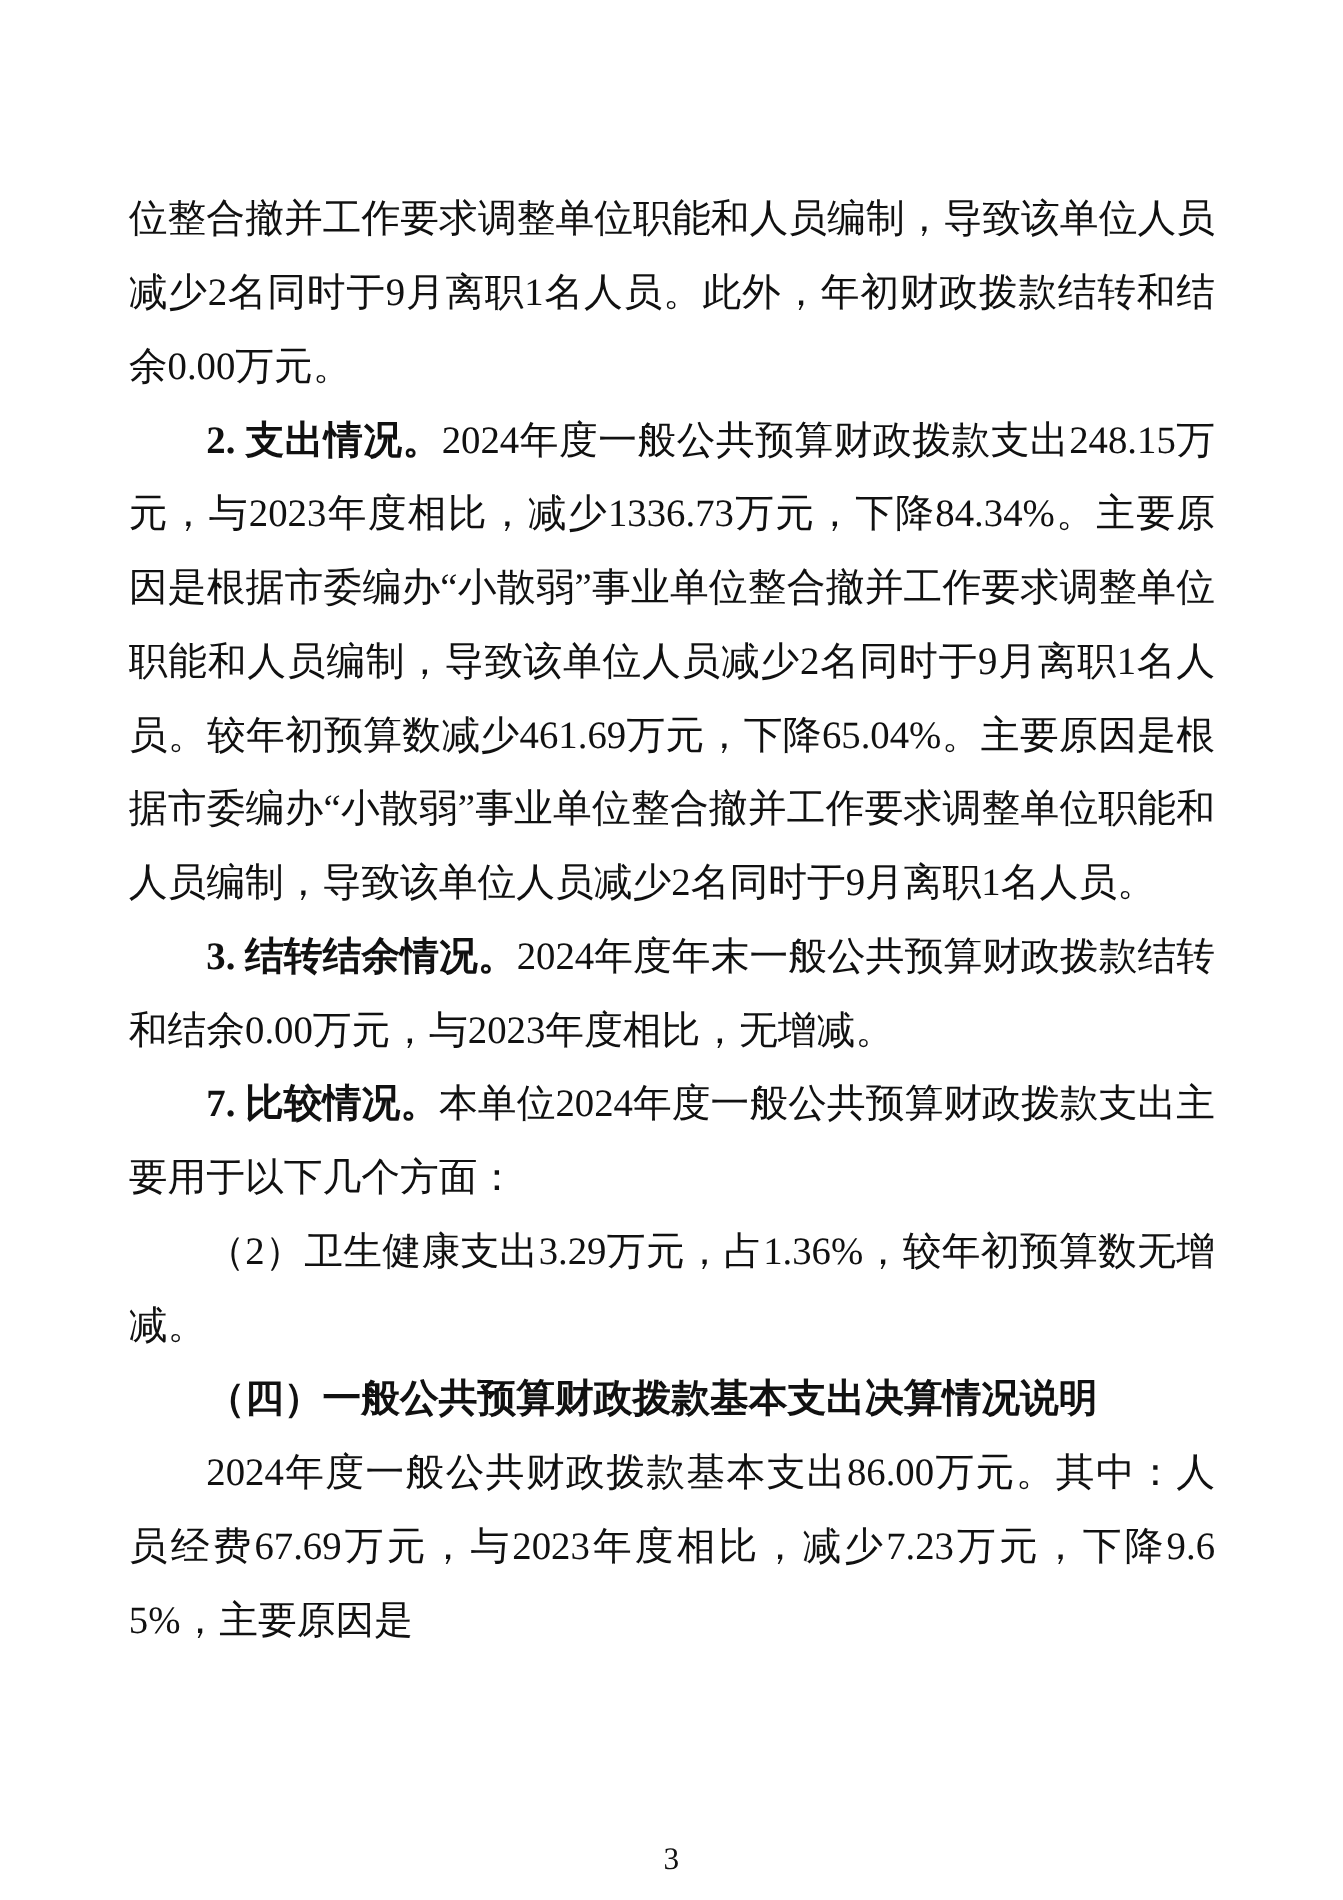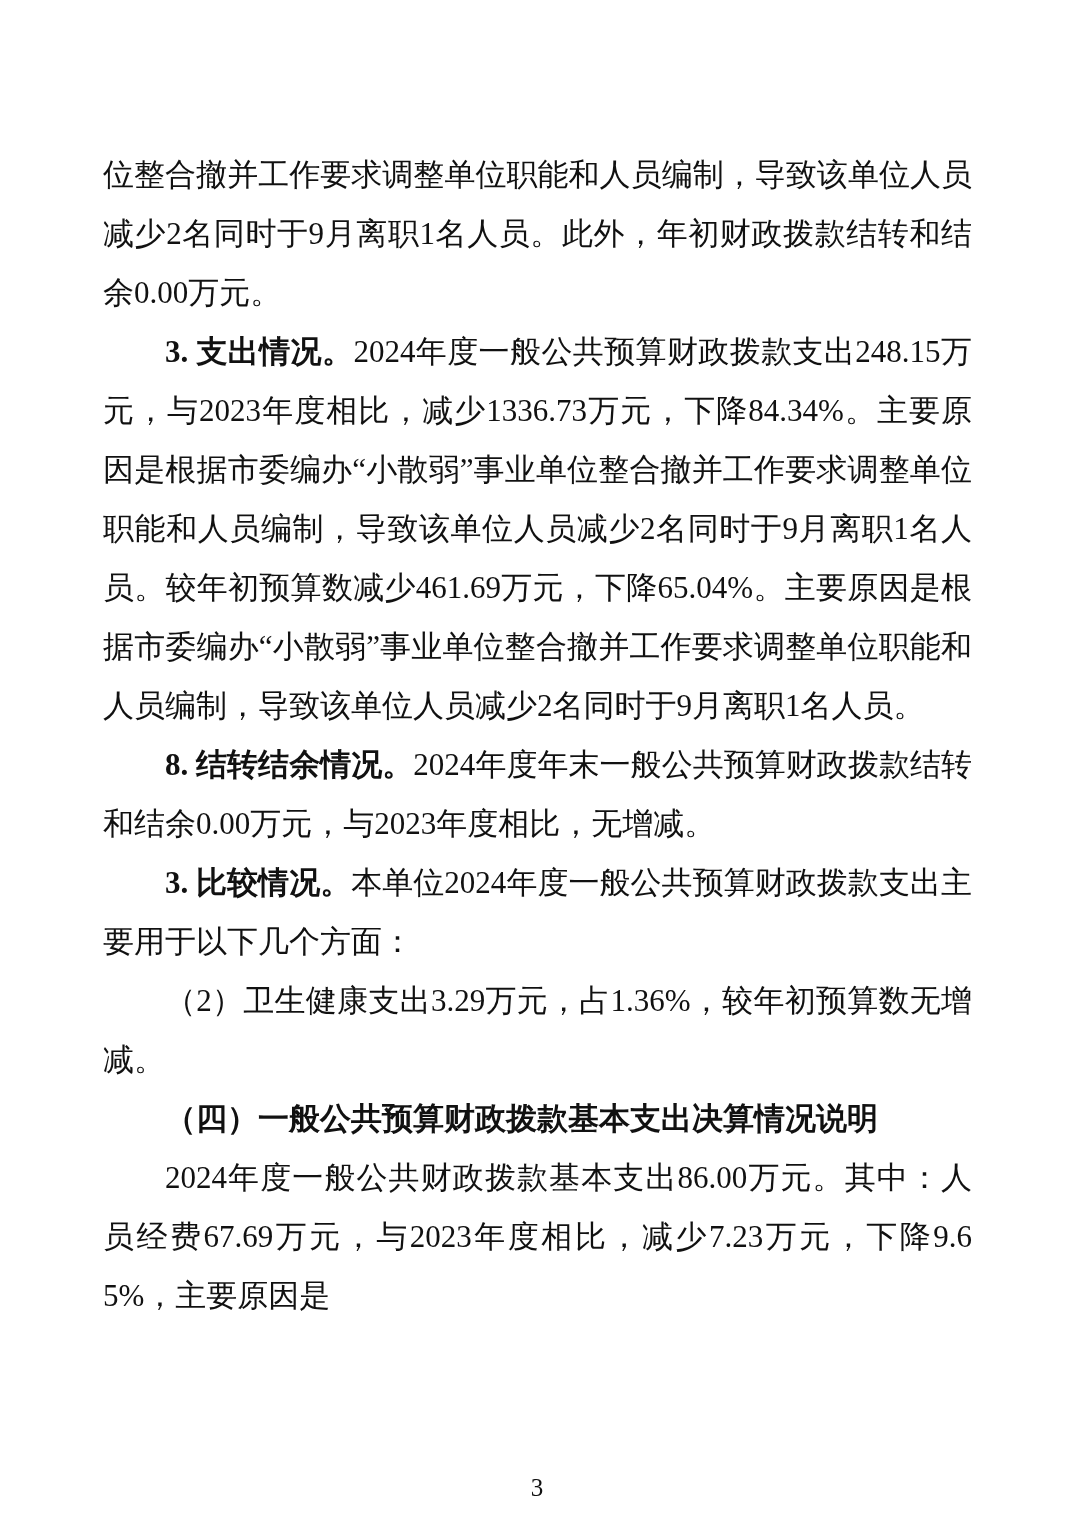--- a/index.html
+++ b/index.html
@@ -47,23 +47,23 @@
     line-height: 30px;
     color: #111111;
   }
 </style>
 </head>
 <body>
 
 <div class="page">
   <div class="content">
       <p class="para"><span>位整合撤并工作要求调整单位职能和人员编制，导致该单位人员减少2名同时于9月离职1名人员。此外，年初财政拨款结转和结余0.00万元。</span></p>
-      <p class="para indent"><span class="bold">3. 支出情况。</span><span>2024年度一般公共预算财政拨款支出248.15万元，与2023年度相比，减少1336.73万元，下降84.34%。主要原因是根据市委编办“小散弱”事业单位整合撤并工作要求调整单位职能和人员编制，导致该单位人员减少2名同时于9月离职1名人员。较年初预算数减少461.69万元，下降65.04%。主要原因是根据市委编办“小散弱”事业单位整合撤并工作要求调整单位职能和人员编制，导致该单位人员减少2名同时于9月离职1名人员。</span></p>
-      <p class="para indent"><span class="bold">8. 结转结余情况。</span><span>2024年度年末一般公共预算财政拨款结转和结余0.00万元，与2023年度相比，无增减。</span></p>
-      <p class="para indent"><span class="bold">3. 比较情况。</span><span>本单位2024年度一般公共预算财政拨款支出主要用于以下几个方面：</span></p>
+      <p class="para indent"><span class="bold">2. 支出情况。</span><span>2024年度一般公共预算财政拨款支出248.15万元，与2023年度相比，减少1336.73万元，下降84.34%。主要原因是根据市委编办“小散弱”事业单位整合撤并工作要求调整单位职能和人员编制，导致该单位人员减少2名同时于9月离职1名人员。较年初预算数减少461.69万元，下降65.04%。主要原因是根据市委编办“小散弱”事业单位整合撤并工作要求调整单位职能和人员编制，导致该单位人员减少2名同时于9月离职1名人员。</span></p>
+      <p class="para indent"><span class="bold">3. 结转结余情况。</span><span>2024年度年末一般公共预算财政拨款结转和结余0.00万元，与2023年度相比，无增减。</span></p>
+      <p class="para indent"><span class="bold">7. 比较情况。</span><span>本单位2024年度一般公共预算财政拨款支出主要用于以下几个方面：</span></p>
       <p class="para indent"><span>（2）卫生健康支出3.29万元，占1.36%，较年初预算数无增减。</span></p>
       <p class="para indent"><span class="bold">（四）一般公共预算财政拨款基本支出决算情况说明</span></p>
       <p class="para indent"><span>2024年度一般公共财政拨款基本支出86.00万元。其中：人员经费67.69万元，与2023年度相比，减少7.23万元，下降9.65%，主要原因是</span></p>
     </div>
   <div class="page-footer">
     <span>3</span>
   </div>
 </div>
 
 </body></html>

